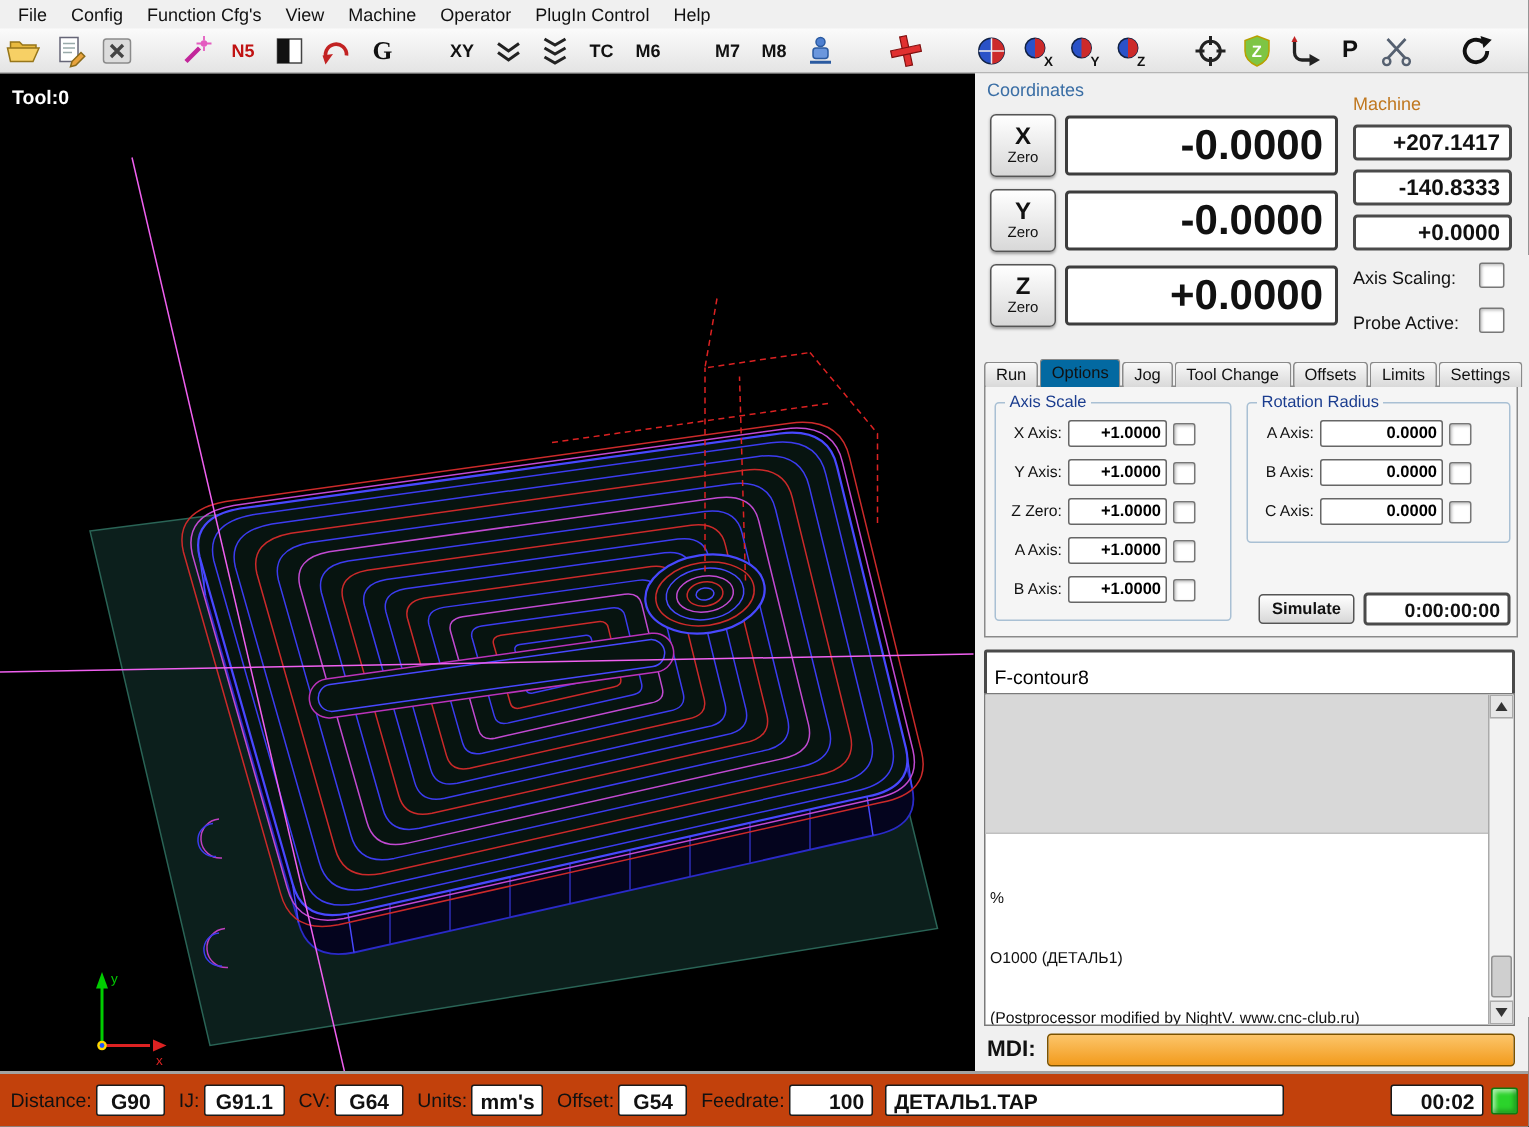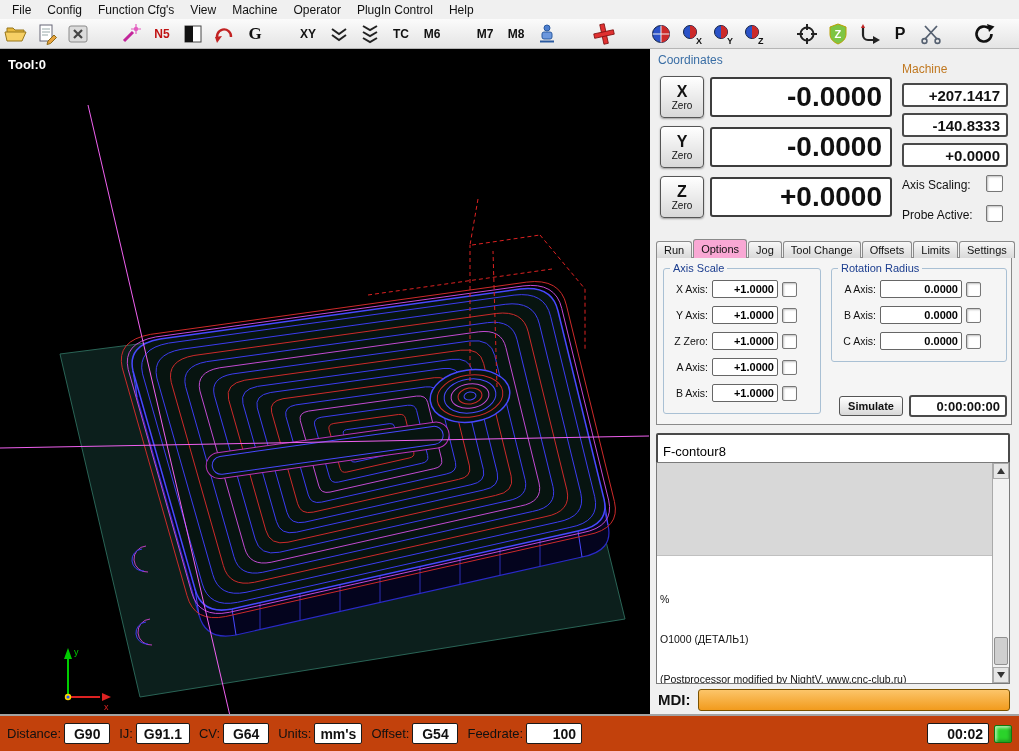--- a/index.html
+++ b/index.html
@@ -51,21 +51,21 @@
   .cb{display:inline-block;background:#fff;border:1px solid #777;border-radius:2px;
       box-shadow:inset 1px 1px 2px rgba(0,0,0,.25);cursor:pointer;}
   .cb.lg{position:absolute;left:336px;width:15px;height:15px;}
   .cb.sm{width:13px;height:13px;flex:0 0 auto;}
 
   
   .tabstrip{position:absolute;left:6px;top:190px;height:19px;display:flex;align-items:flex-end;z-index:2;}
   .tab{height:17px;box-sizing:border-box;padding:0 7px;font-size:11px;display:flex;align-items:center;
        background:linear-gradient(#f8f8f8,#d9d9d9);border:1px solid #8a8a8a;border-bottom:none;
        border-radius:3px 3px 0 0;margin-right:1px;cursor:pointer;}
-  .tab.active{height:19px;background:#f9a8d4;}
+  .tab.active{height:19px;background:#0369a1;}
   .tabpanel{position:absolute;left:6px;top:208px;width:356px;height:168px;box-sizing:border-box;
             background:#f5f5f5;border:1px solid #8a8a8a;z-index:1;}
 
   fieldset{position:absolute;margin:0;padding:2px 2px 0 2px;border:1px solid #a9c0d4;border-radius:3px;
            min-width:0;box-sizing:border-box;background:transparent;}
   legend{font-size:11px;color:#1b3d8f;padding:0 3px;margin-left:4px;}
   .fs-axis{left:6px;top:4px;width:158px;height:152px;}
   .fs-rot{left:174px;top:4px;width:176px;height:100px;}
   .frow{display:flex;align-items:center;height:26px;padding:0 2px;}
   .flabel{width:40px;text-align:right;font-size:10.5px;margin-right:4px;flex:0 0 auto;}
@@ -502,17 +502,18 @@
     <span class="slabel">IJ:</span>
     <div class="sbox w52">G91.1</div>
     <span class="slabel">CV:</span>
     <div class="sbox w44">G64</div>
     <span class="slabel">Units:</span>
     <div class="sbox w46">mm's</div>
     <span class="slabel">Offset:</span>
     <div class="sbox w44">G54</div>
     <span class="slabel">Feedrate:</span>
     <div class="sbox feed">100</div>
+    <div class="sbox file">ДЕТАЛЬ1.TAP</div>
     <div class="sbox time">00:02</div>
     <div class="led"></div>
   </div>
 
 </div>
 
 </body></html>

